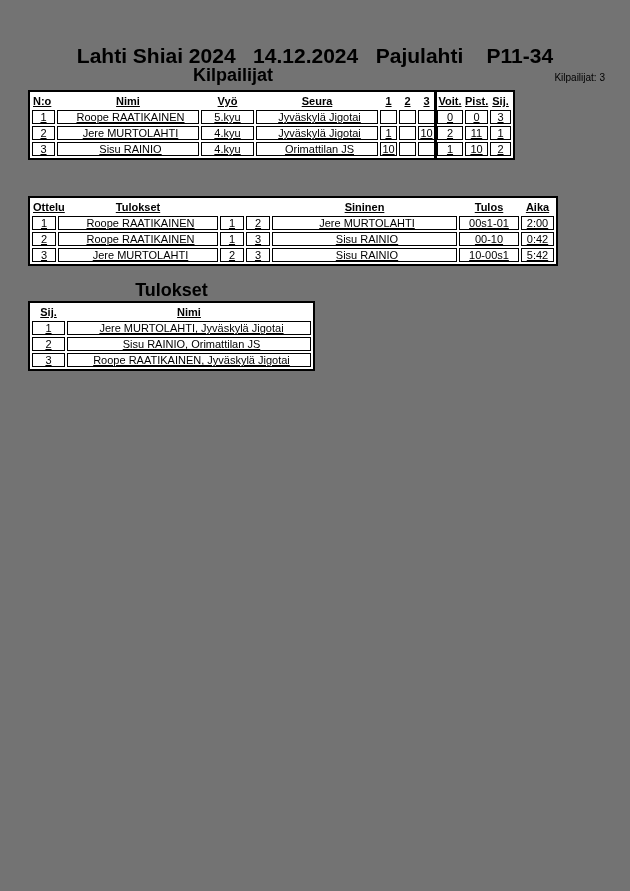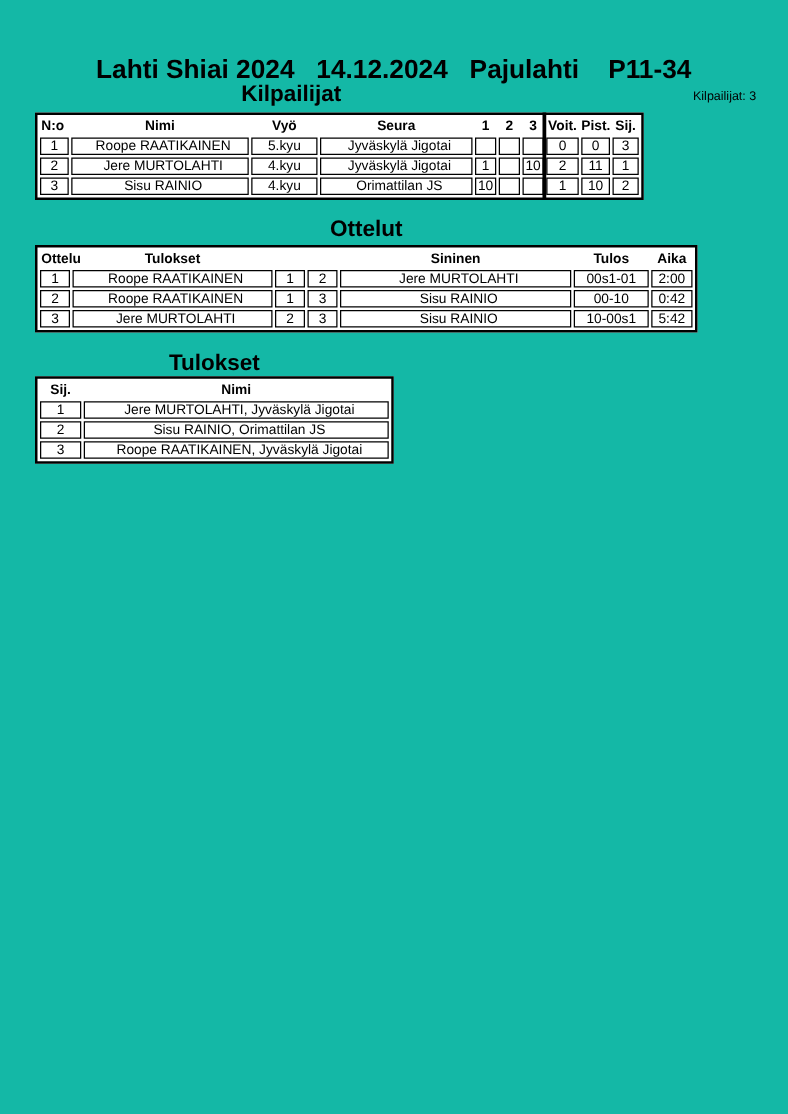--- a/index.html
+++ b/index.html
@@ -1,20 +1,20 @@
 <!DOCTYPE html>
 <html><head>
 <meta charset="utf-8">
 <style>
   html, body { margin: 0; padding: 0; background: #ffffff; }
   .page {
     position: relative;
     width: 630px;
     height: 891px;
-    background: #14b8a6;
+    background: #737373;
     color: #000000;
     font-family: "Liberation Sans", "DejaVu Sans", sans-serif;
     overflow: hidden;
   }
   .title {
     position: absolute;
     top: 45px; left: 0; width: 630px;
     text-align: center;
     font-size: 21px; font-weight: bold;
     line-height: 22px;
@@ -36,20 +36,21 @@
     line-height: 12px;
     margin-left: 12px;
   }
   table {
     position: absolute;
     border-collapse: separate;
     border-spacing: 2px;
     table-layout: fixed;
     border: 2px solid #000;
     background: #fff;
+    text-decoration: underline;
   }
   #table-competitors { left: 28px; top: 90px;  width: 487px; }
   #table-matches     { left: 28px; top: 196px; width: 530px; }
   #table-results     { left: 28px; top: 301px; width: 287px; }
   th, td {
     box-sizing: border-box;
     height: 14px;
     font-size: 11px;
     line-height: 12px;
     padding: 0;
@@ -140,21 +141,20 @@
           <td class="c"></td>
           <td class="c"></td>
           <td class="c">1</td>
           <td class="c">10</td>
           <td class="c">2</td>
         </tr>
       </tbody>
   </table>
   <div class="vdivider"></div>
 
-  <div class="heading" id="heading-matches">Ottelut</div>
 
   <table id="table-matches">
     <colgroup>
       <col style="width:24px">
         <col style="width:160px">
         <col style="width:24px">
         <col style="width:24px">
       <col style="width:185px">
         <col style="width:60px">
         <col style="width:33px">

